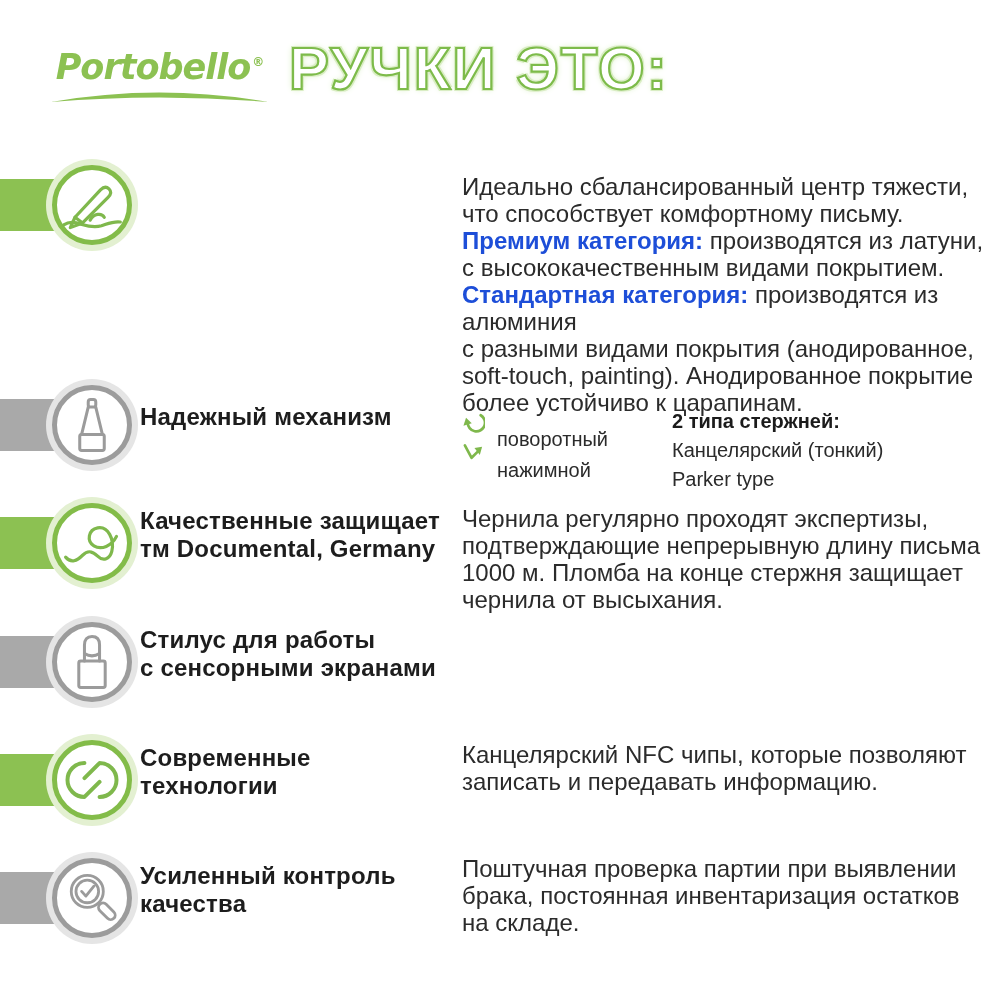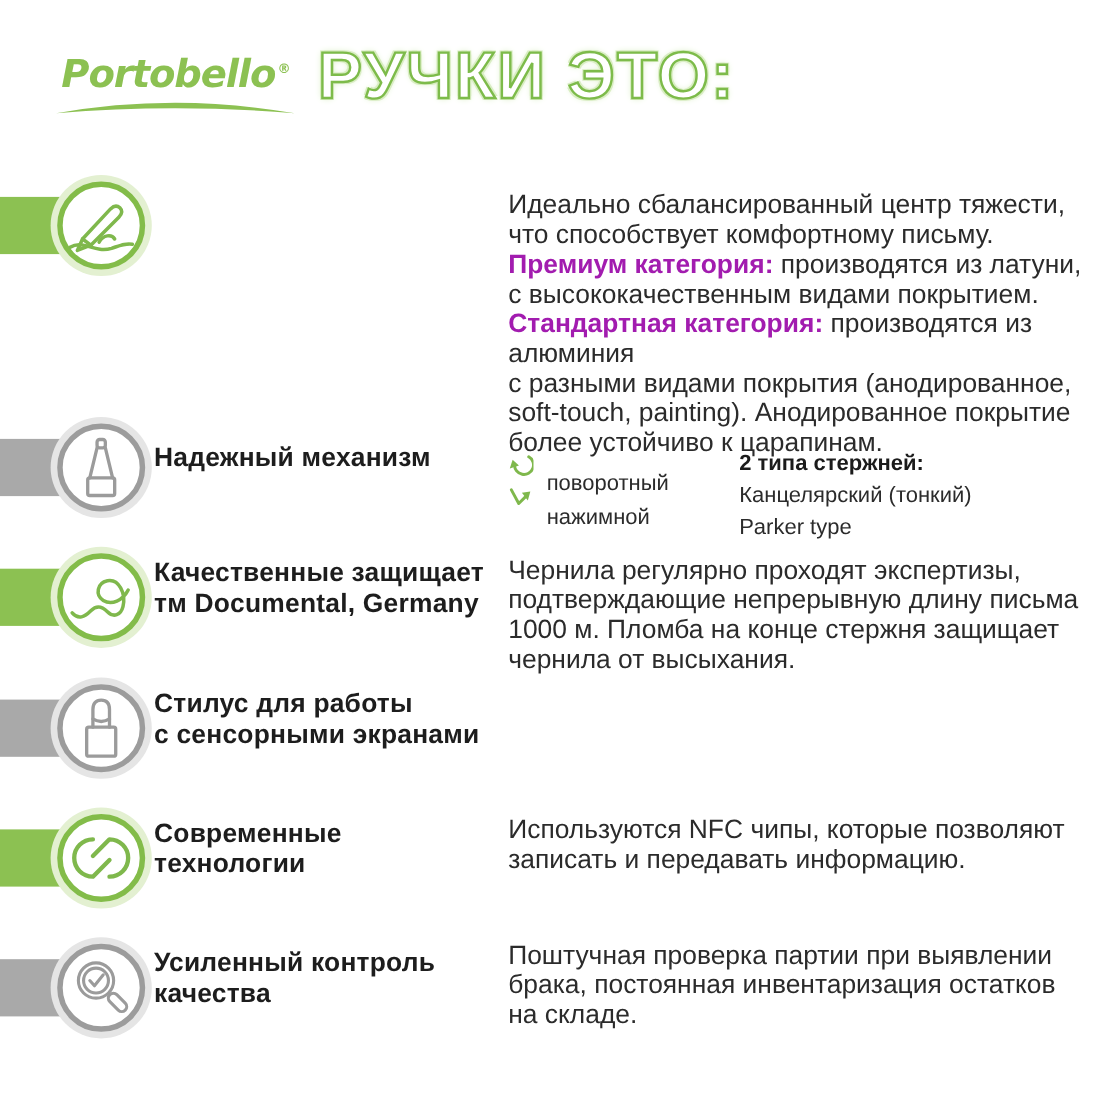--- a/index.html
+++ b/index.html
@@ -41,21 +41,21 @@
   .heading{
     position:absolute;left:140px;margin:0;
     font-size:24px;line-height:28px;font-weight:700;color:#1D1D1D;
     white-space:pre-line;letter-spacing:0.2px;
   }
   .heading.two{top:10px;} .heading.one{top:24px;}
   .body-text{
     position:absolute;left:462px;margin:0;
     font-size:24px;line-height:27px;color:#2B2B2B;white-space:pre-line;
   }
-  .body-text strong{font-weight:700;color:#a21caf;}
+  .body-text strong{font-weight:700;color:#1d4ed8;}
   
   .mechs{position:absolute;left:462px;top:27px;}
   .mech-item{display:flex;align-items:center;height:31px;}
   .mech-item svg{margin-right:12px;flex:0 0 auto;}
   .mech-label{font-size:20px;color:#2B2B2B;margin-top:35px;}
   .refills{position:absolute;left:672px;top:28px;font-size:20px;line-height:29px;color:#2B2B2B;}
   .refills .rt-title{font-weight:700;color:#1B1B1B;display:block;}
   svg{display:block;}
 </style>
 </head>
@@ -165,21 +165,21 @@
   <div class="halo green">
     <div class="disc green">
       <svg width="66" height="66" viewBox="0 0 70 70" fill="none" stroke="#7FB84C" stroke-width="4.2" stroke-linecap="round" stroke-linejoin="round">
         <path d="M27,17 A18,18 0 0 0 27,53 L43,37"></path>
         <path d="M43,53 A18,18 0 0 0 43,17 L27,33"></path>
       </svg>
     </div>
   </div>
   <h2 class="heading two">Современные
 технологии</h2>
-  <p class="body-text" style="top:7px"><span>Используются NFC чипы, которые позволяют
+  <p class="body-text" style="top:7px"><span>Канцелярский NFC чипы, которые позволяют
 записать и передавать информацию.</span></p>
 </section>
 
 <section class="row" style="top:852px">
   <div class="tab gray"></div>
   <div class="halo gray">
     <div class="disc gray">
       <svg width="66" height="66" viewBox="0 0 70 70" fill="none" stroke="#9B9B9B" stroke-width="3" stroke-linecap="round" stroke-linejoin="round">
         <circle cx="30" cy="28" r="17"></circle>
         <circle cx="30" cy="28" r="12"></circle>

